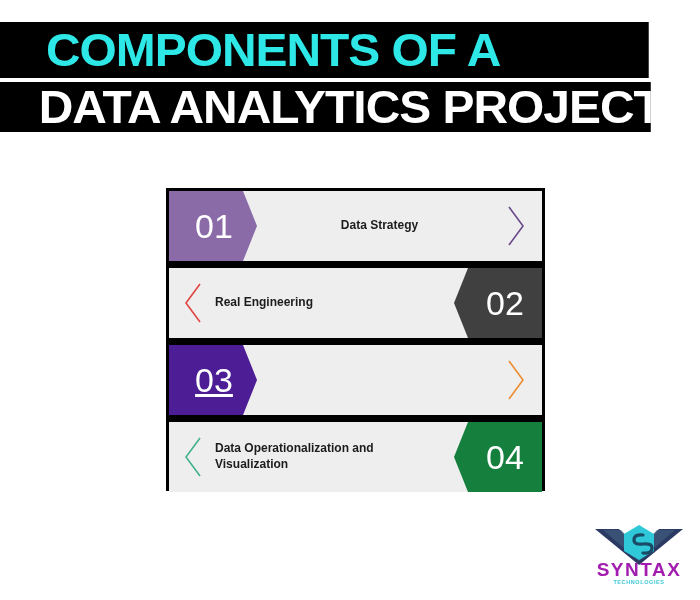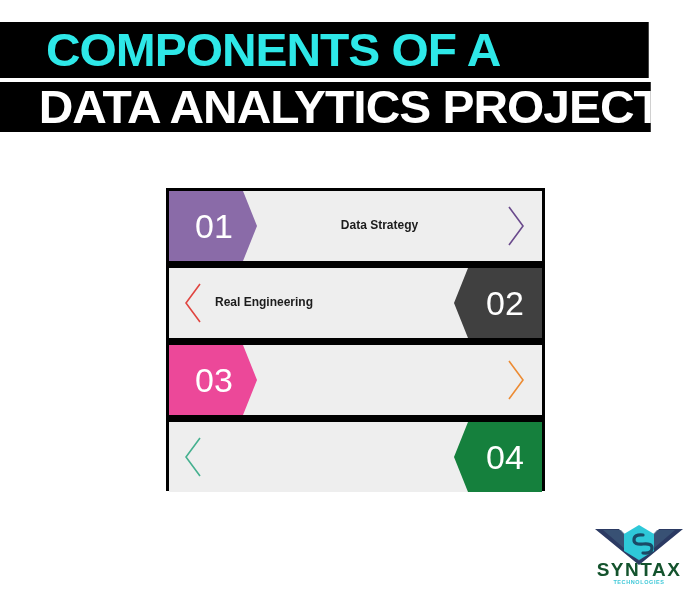--- a/index.html
+++ b/index.html
@@ -165,21 +165,21 @@
   }
   #logo-wordmark {
     position: absolute;
     left: 0;
     top: 38px;
     width: 100px;
     text-align: center;
     font-size: 19px;
     font-weight: bold;
     letter-spacing: 1.5px;
-    color: #14532d;
+    color: #a21caf;
     font-family: "Liberation Sans", sans-serif;
   }
   #logo-subtext {
     position: absolute;
     left: 0;
     top: 58px;
     width: 100px;
     text-align: center;
     font-size: 5.5px;
     font-weight: bold;
@@ -223,32 +223,38 @@
         <div>Real Engineering</div>
       </div>
     </div>
     <svg class="chevron" viewBox="0 0 20 44">
       <polyline points="17,3 3,22 17,41" fill="none" stroke="#e04540" stroke-width="1.6"></polyline>
     </svg>
   </div>
 
   <div class="step-row row-left">
     <div class="panel" style="left: 0px; width: 373px;"></div>
-    <div class="chip" id="chip-03" style="background: #ec4899;">
+    <div class="chip" id="chip-03" style="background: #4c1d95; text-decoration: underline;">
       <span>03</span>
     </div>
     <svg class="chevron" viewBox="0 0 20 44">
       <polyline points="3,3 17,22 3,41" fill="none" stroke="#ec8b33" stroke-width="1.6"></polyline>
     </svg>
   </div>
 
   <div class="step-row row-right">
     <div class="panel" style="left: 0px; width: 373px;"></div>
     <div class="chip" id="chip-04" style="background: #15803d;">
       <span>04</span>
+    </div>
+    <div class="step-label">
+      <div>
+        <div>Data Operationalization and</div>
+        <div>Visualization</div>
+      </div>
     </div>
     <svg class="chevron" viewBox="0 0 20 44">
       <polyline points="17,3 3,22 17,41" fill="none" stroke="#45b08f" stroke-width="1.6"></polyline>
     </svg>
   </div>
 
 </div>
 
 <div id="logo">
   <svg width="100" height="46" viewBox="0 0 100 46">

